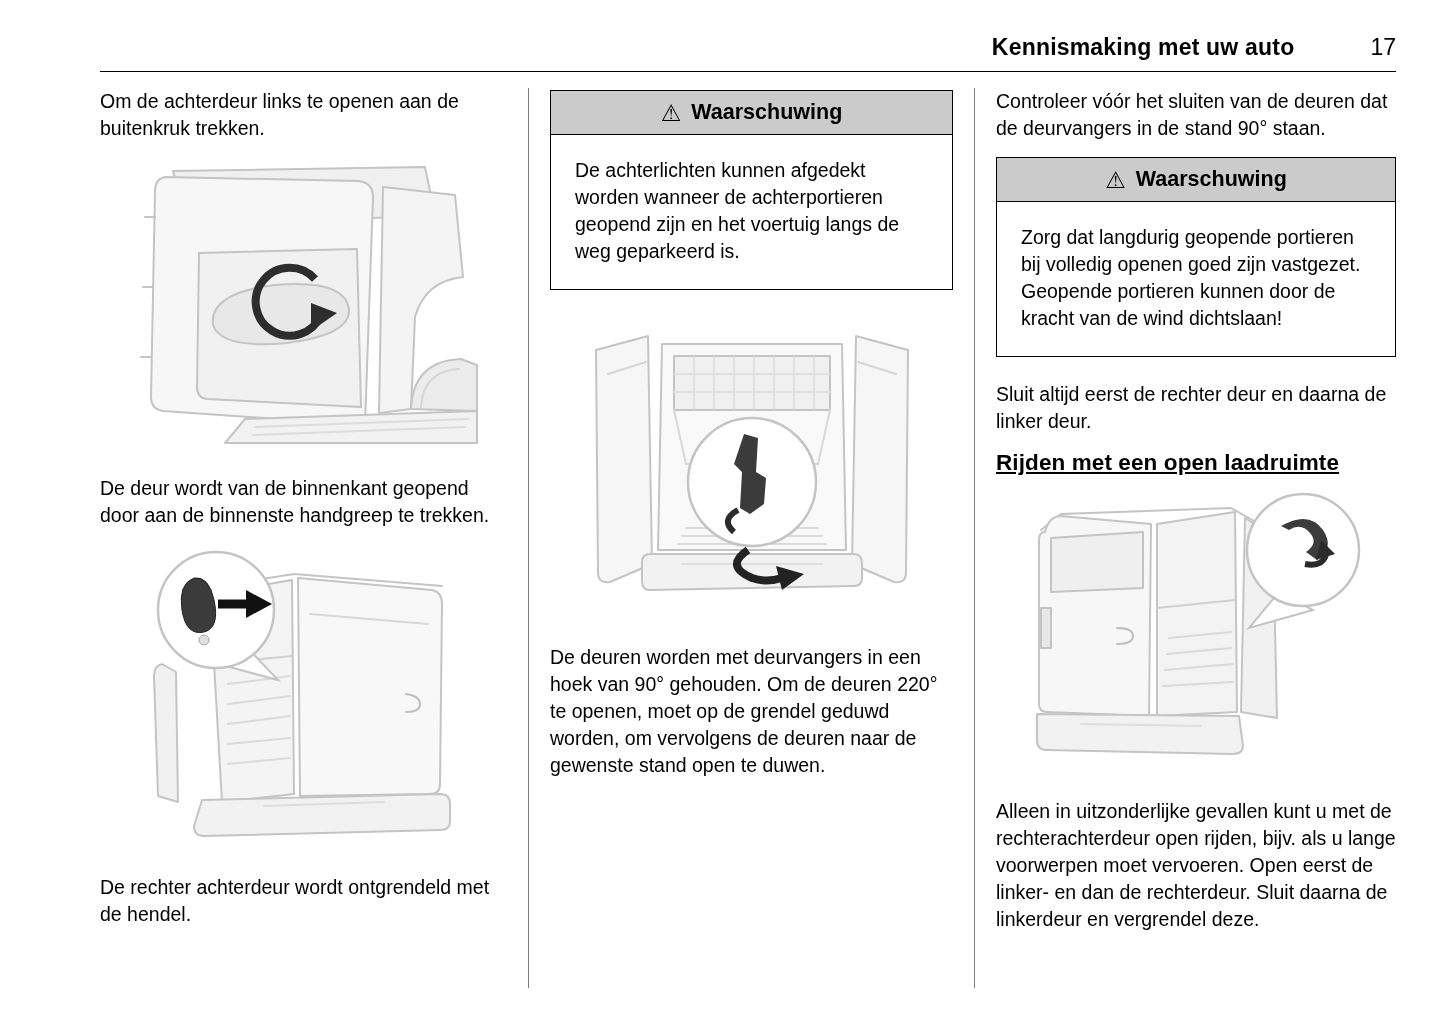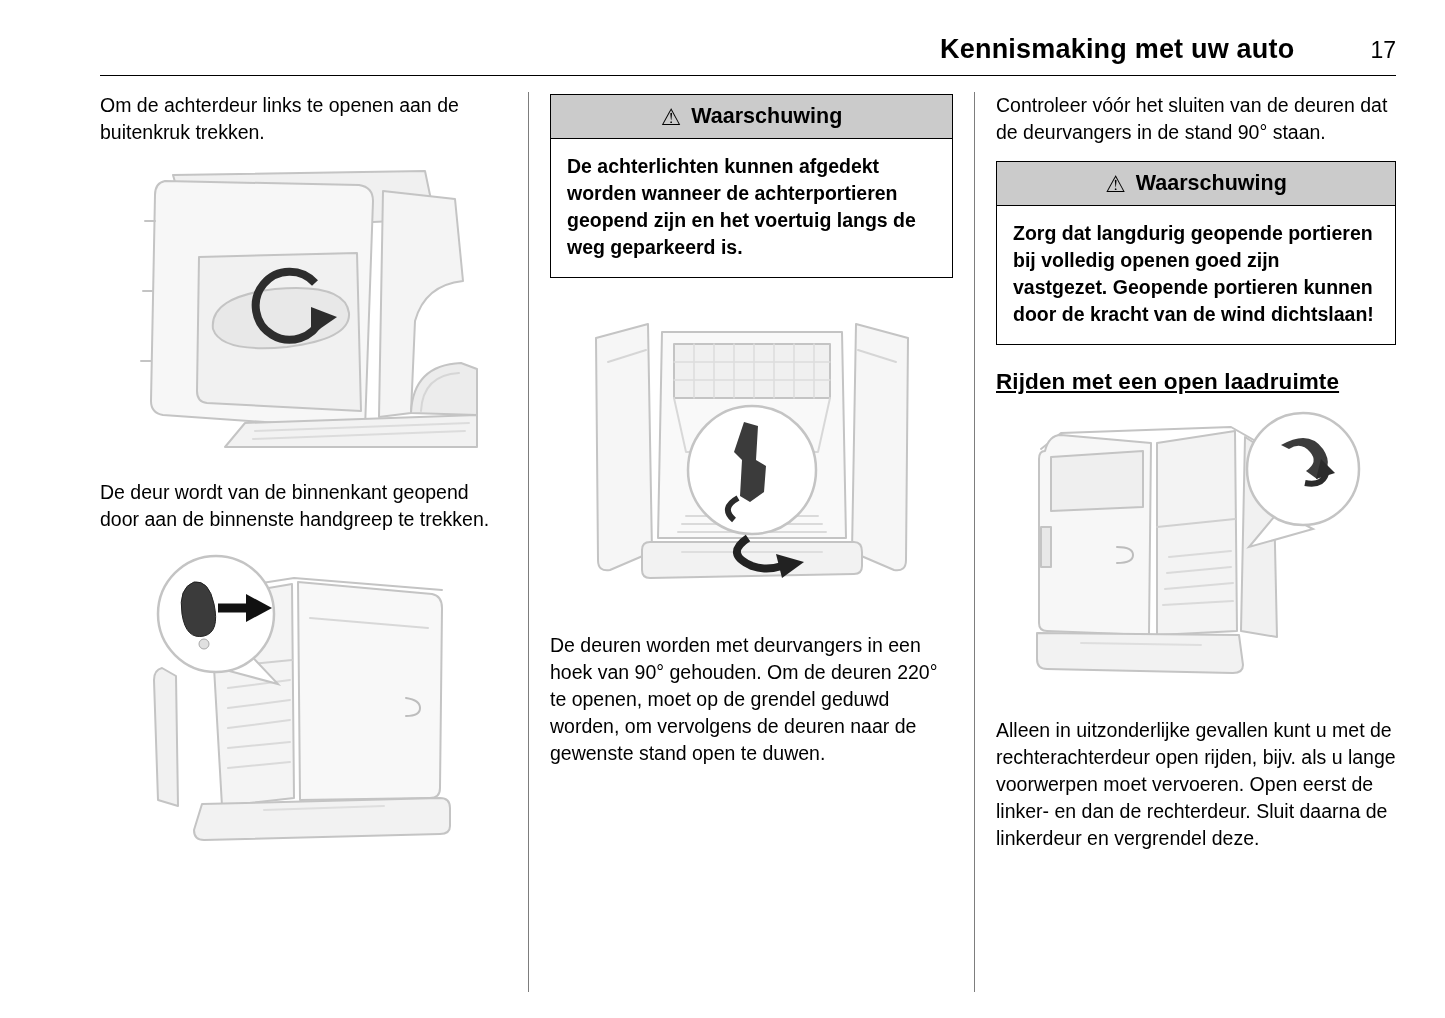--- a/index.html
+++ b/index.html
@@ -9,21 +9,21 @@
     width:1445px; height:1018px; overflow:hidden;
     font-family:"Liberation Sans", sans-serif;
     color:#000;
   }
   .page { width:1445px; height:1018px; padding:0 49px 0 100px; background:#fff; }
 
   .page-header {
     display:flex; justify-content:flex-end; align-items:baseline;
     padding:34px 0 10px; border-bottom:1.5px solid #000;
   }
-  .header-title { font-weight:700; font-size:27px; letter-spacing:0.2px; }
+  .header-title { font-weight:700; font-size:23px; letter-spacing:0.2px; }
   .page-number  { font-size:23px; margin-left:76px; }
 
   .columns {
     display:grid;
     grid-template-columns:407px 1px 403px 1px 400px;
     column-gap:21px;
     margin-top:16px;
     min-height:900px;
   }
   .vrule { width:1px; background:#7d7d7d; }
@@ -33,21 +33,21 @@
   figure { margin:12px 0 30px; display:flex; justify-content:center; }
 
   .warning-box { border:1.5px solid #000; margin:2px 0 24px; background:#fff; }
   .warning-head {
     background:#cbcbcb; border-bottom:1.5px solid #000;
     display:flex; justify-content:center; align-items:center; gap:10px;
     padding:9px 6px; font-weight:700; font-size:21.5px;
   }
   .warn-icon { font-size:23px; font-weight:400; line-height:1; position:relative; top:1px; }
   .warning-body { padding:10px 12px 12px; }
-  .warning-body p { font-size:19.5px; line-height:27px; margin:4px;font-weight:bold; }
+  .warning-body p { font-size:19.5px; line-height:27px; margin:12px; }
 
   h2.subheading { font-size:22.5px; font-weight:700; margin:6px 0 12px; letter-spacing:0.1px;text-decoration:underline; }
 
   svg { display:block; }
 </style>
 </head>
 <body>
 
 <div class="page">
 
@@ -104,20 +104,21 @@
             <path d="M50 34 q-16 6 -12 32 q4 26 22 22 q16 -4 10 -32 q-5 -24 -20 -22 z" fill="#3b3b3b" stroke="#222"></path>
             <circle cx="60" cy="96" r="5" fill="#e0e0e0" stroke="#a8a8a8"></circle>
           </g>
           <g>
             <path d="M74 60 L104 60" stroke="#111" stroke-width="9"></path>
             <path d="M102 46 L128 60 L102 74 Z" fill="#111"></path>
           </g>
         </svg>
       </figure>
 
+      <p class="body">De rechter achterdeur wordt ontgrendeld met de hendel.</p>
     </section>
 
     <div class="vrule"></div>
 
     <section class="col">
 
       <div class="warning-box">
         <div class="warning-head">
           <span class="warn-icon">⚠</span>
           <span>Waarschuwing</span>
@@ -165,20 +166,21 @@
       <div class="warning-box">
         <div class="warning-head">
           <span class="warn-icon">⚠</span>
           <span>Waarschuwing</span>
         </div>
         <div class="warning-body">
           <p>Zorg dat langdurig geopende portieren bij volledig openen goed zijn vastgezet. Geopende portieren kunnen door de kracht van de wind dichtslaan!</p>
         </div>
       </div>
 
+      <p class="body">Sluit altijd eerst de rechter deur en daarna de linker deur.</p>
 
       <h2 class="subheading">Rijden met een open laadruimte</h2>
 
       <figure>
         <svg width="350" height="280" viewBox="0 0 350 280">
           <g fill="none" stroke="#c4c4c4" stroke-width="2" stroke-linejoin="round" stroke-linecap="round">
             <path d="M20 42 L40 26 L210 20 L252 44"></path>
             <path d="M24 44 Q18 44 18 52 L18 216 Q18 224 26 224 L128 228 L130 36 L40 28 Q28 28 24 44 Z" fill="#f7f7f7"></path>
             <path d="M30 50 L122 44 L122 100 L30 104 Z" fill="#efefef"></path>
             <path d="M96 140 q16 0 16 8 q0 8 -16 8" stroke="#bdbdbd"></path>

